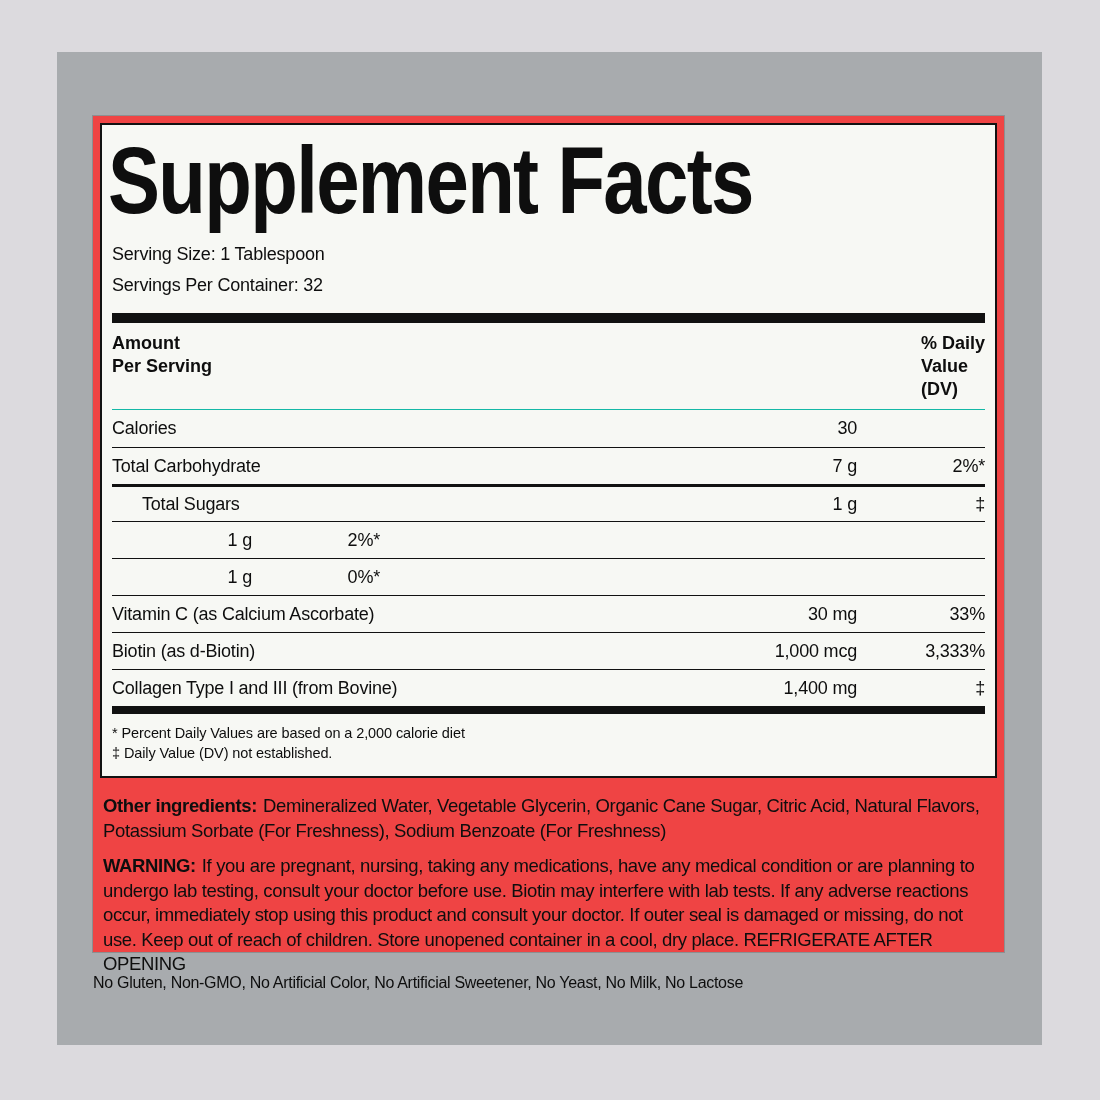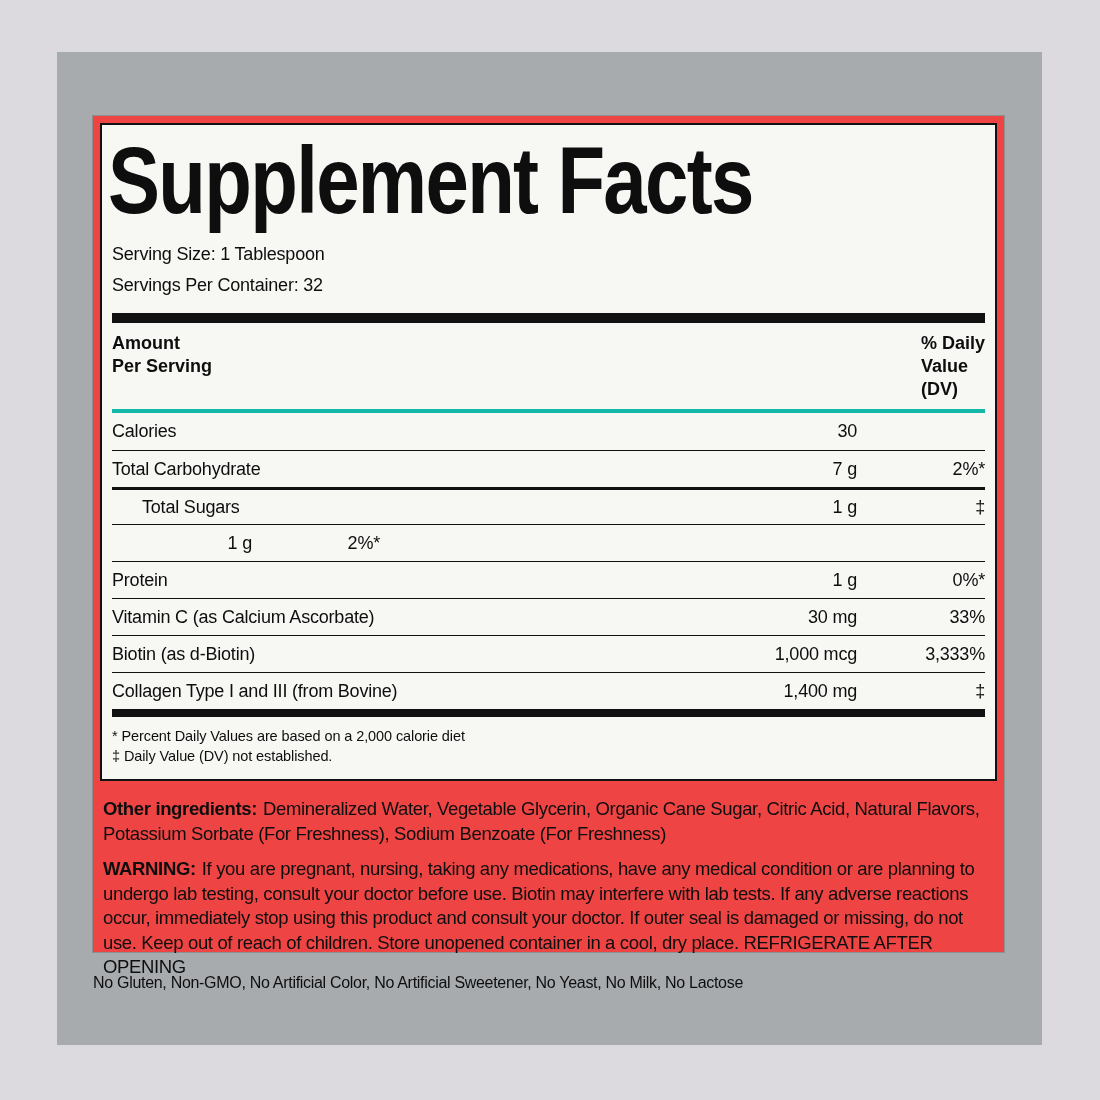--- a/index.html
+++ b/index.html
@@ -38,21 +38,21 @@
     margin:10px 0 2px -4px;
     white-space:nowrap;
   }
   .serving-block { margin-top:14px; }
   .serving-line { font-size:18px; line-height:31px; letter-spacing:-0.2px; }
   .bar-thick { height:10px; background:#111; margin-top:12px; }
   .bar-bottom { height:8px; background:#111; }
   .facts-header {
     display:flex; justify-content:space-between; align-items:flex-start;
     padding:9px 0 8px 0;
-    border-bottom:4px solid #14b8a6;
+    border-bottom:1px solid #14b8a6;
   }
   .hdr-left { font-weight:bold; font-size:18px; line-height:23px; }
   .hdr-right { font-weight:bold; font-size:18px; line-height:23px; text-align:left; }
   .row {
     display:flex; align-items:center;
     height:37px; font-size:18px; letter-spacing:-0.2px;
     border-top:1px solid #111;
   }
   .row.first { border-top:none; }
   .row.thick-top { border-top:3px solid #111; }
@@ -116,21 +116,20 @@
       <div class="row thick-top indent">
         <span class="row-name">Total Sugars</span>
         <span class="row-amount">1 g</span>
         <span class="row-dv">‡</span>
       </div>
       <div class="row indent">
         <span class="row-amount">1 g</span>
         <span class="row-dv">2%*</span>
       </div>
       <div class="row">
-        <span class="row-name">Protein</span>
         <span class="row-amount">1 g</span>
         <span class="row-dv">0%*</span>
       </div>
       <div class="row">
         <span class="row-name">Vitamin C (as Calcium Ascorbate)</span>
         <span class="row-amount">30 mg</span>
         <span class="row-dv">33%</span>
       </div>
       <div class="row">
         <span class="row-name">Biotin (as d-Biotin)</span>

